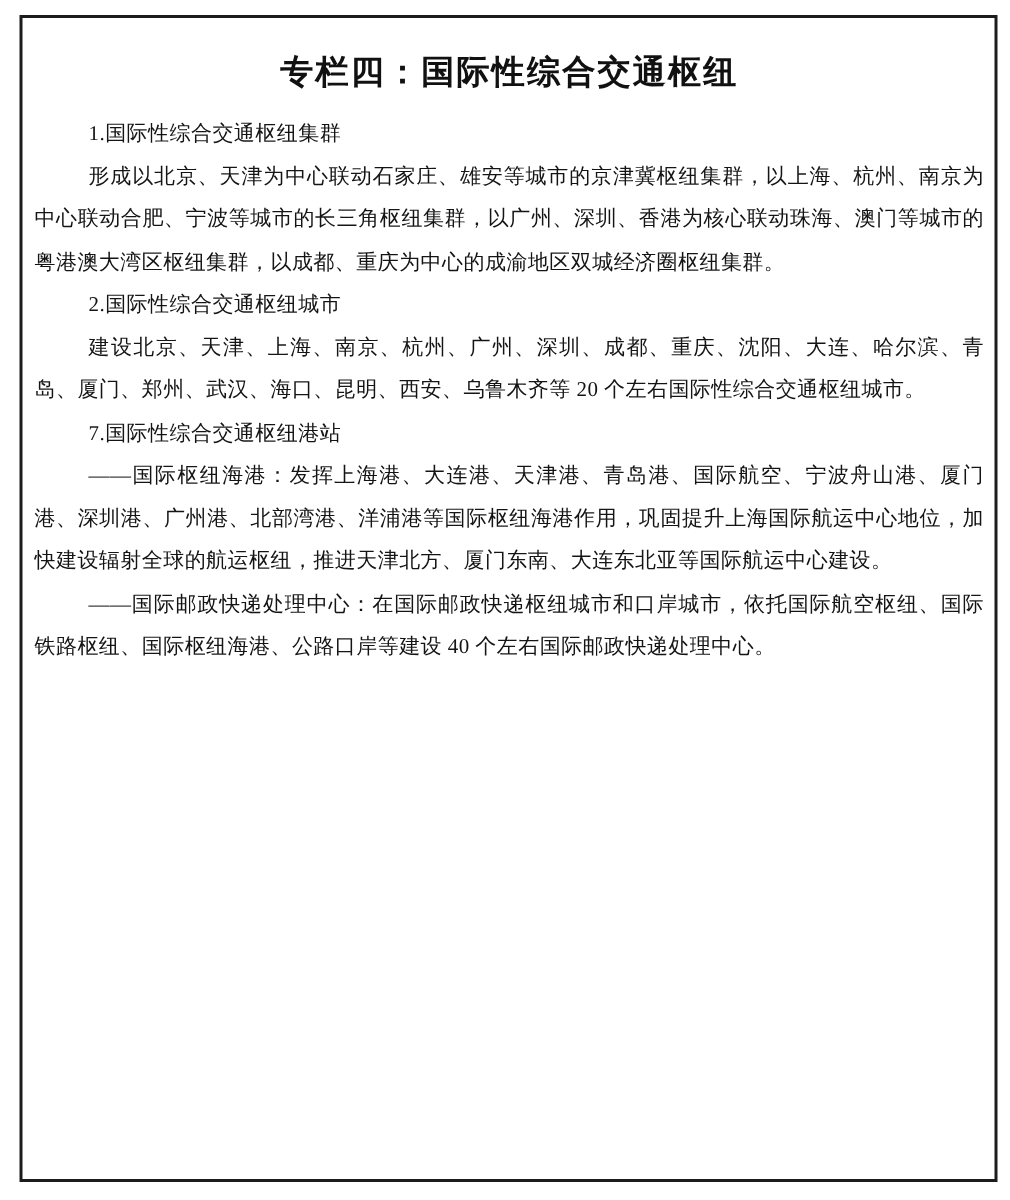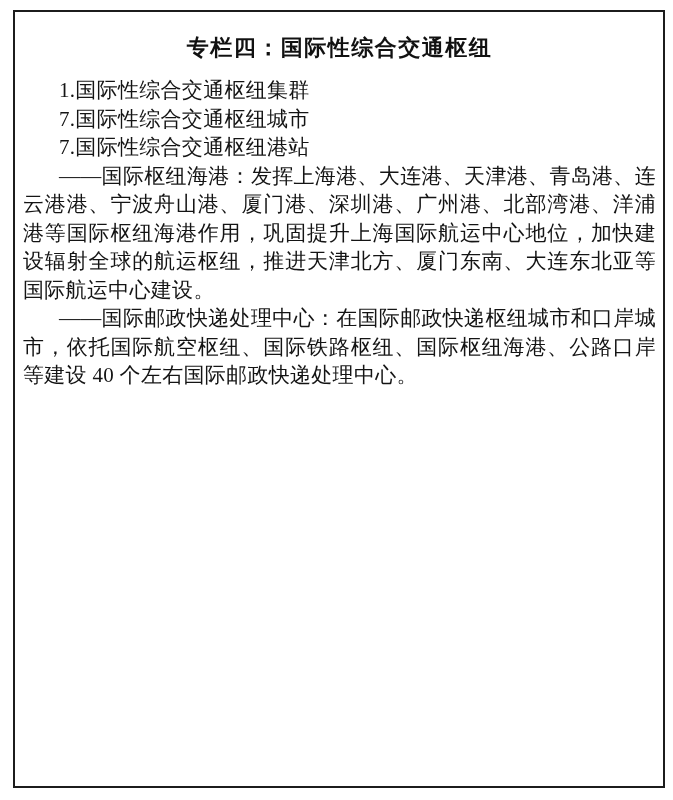--- a/index.html
+++ b/index.html
@@ -26,34 +26,36 @@
     font-weight: 700;
     font-size: 22px;
     line-height: 25px;
     letter-spacing: 1.5px;
     text-align: center;
     color: #111111;
     margin: 0 0 16px 0;
   }
   .blk {
     font-family: "Liberation Serif", serif;
-    font-size: 21px;
+    font-size: 14px;
     line-height: 28.5px;
     letter-spacing: 0.3px;
     color: #141414;
     text-align: justify;
     text-justify: inter-ideograph;
     text-indent: 36px;
     margin: 0;
   }
 </style>
 </head>
 <body>
 
 <div class="panel">
   <h1 class="panel-title">专栏四：国际性综合交通枢纽</h1>
 
   <p class="blk">1.国际性综合交通枢纽集群</p>
-  <p class="blk">7.国际性综合交通枢纽城市</p>
+  <p class="blk">形成以北京、天津为中心联动石家庄、雄安等城市的京津冀枢纽集群，以上海、杭州、南京为中心联动合肥、宁波等城市的长三角枢纽集群，以广州、深圳、香港为核心联动珠海、澳门等城市的粤港澳大湾区枢纽集群，以成都、重庆为中心的成渝地区双城经济圈枢纽集群。</p>
+  <p class="blk">2.国际性综合交通枢纽城市</p>
+  <p class="blk">建设北京、天津、上海、南京、杭州、广州、深圳、成都、重庆、沈阳、大连、哈尔滨、青岛、厦门、郑州、武汉、海口、昆明、西安、乌鲁木齐等 20 个左右国际性综合交通枢纽城市。</p>
   <p class="blk">7.国际性综合交通枢纽港站</p>
-  <p class="blk">——国际枢纽海港：发挥上海港、大连港、天津港、青岛港、连云港港、宁波舟山港、厦门港、深圳港、广州港、北部湾港、洋浦港等国际枢纽海港作用，巩固提升上海国际航运中心地位，加快建设辐射全球的航运枢纽，推进天津北方、厦门东南、大连东北亚等国际航运中心建设。</p>
+  <p class="blk">——国际枢纽海港：发挥上海港、大连港、天津港、青岛港、国际航空、宁波舟山港、厦门港、深圳港、广州港、北部湾港、洋浦港等国际枢纽海港作用，巩固提升上海国际航运中心地位，加快建设辐射全球的航运枢纽，推进天津北方、厦门东南、大连东北亚等国际航运中心建设。</p>
   <p class="blk">——国际邮政快递处理中心：在国际邮政快递枢纽城市和口岸城市，依托国际航空枢纽、国际铁路枢纽、国际枢纽海港、公路口岸等建设 40 个左右国际邮政快递处理中心。</p>
 </div>
 
 </body></html>

